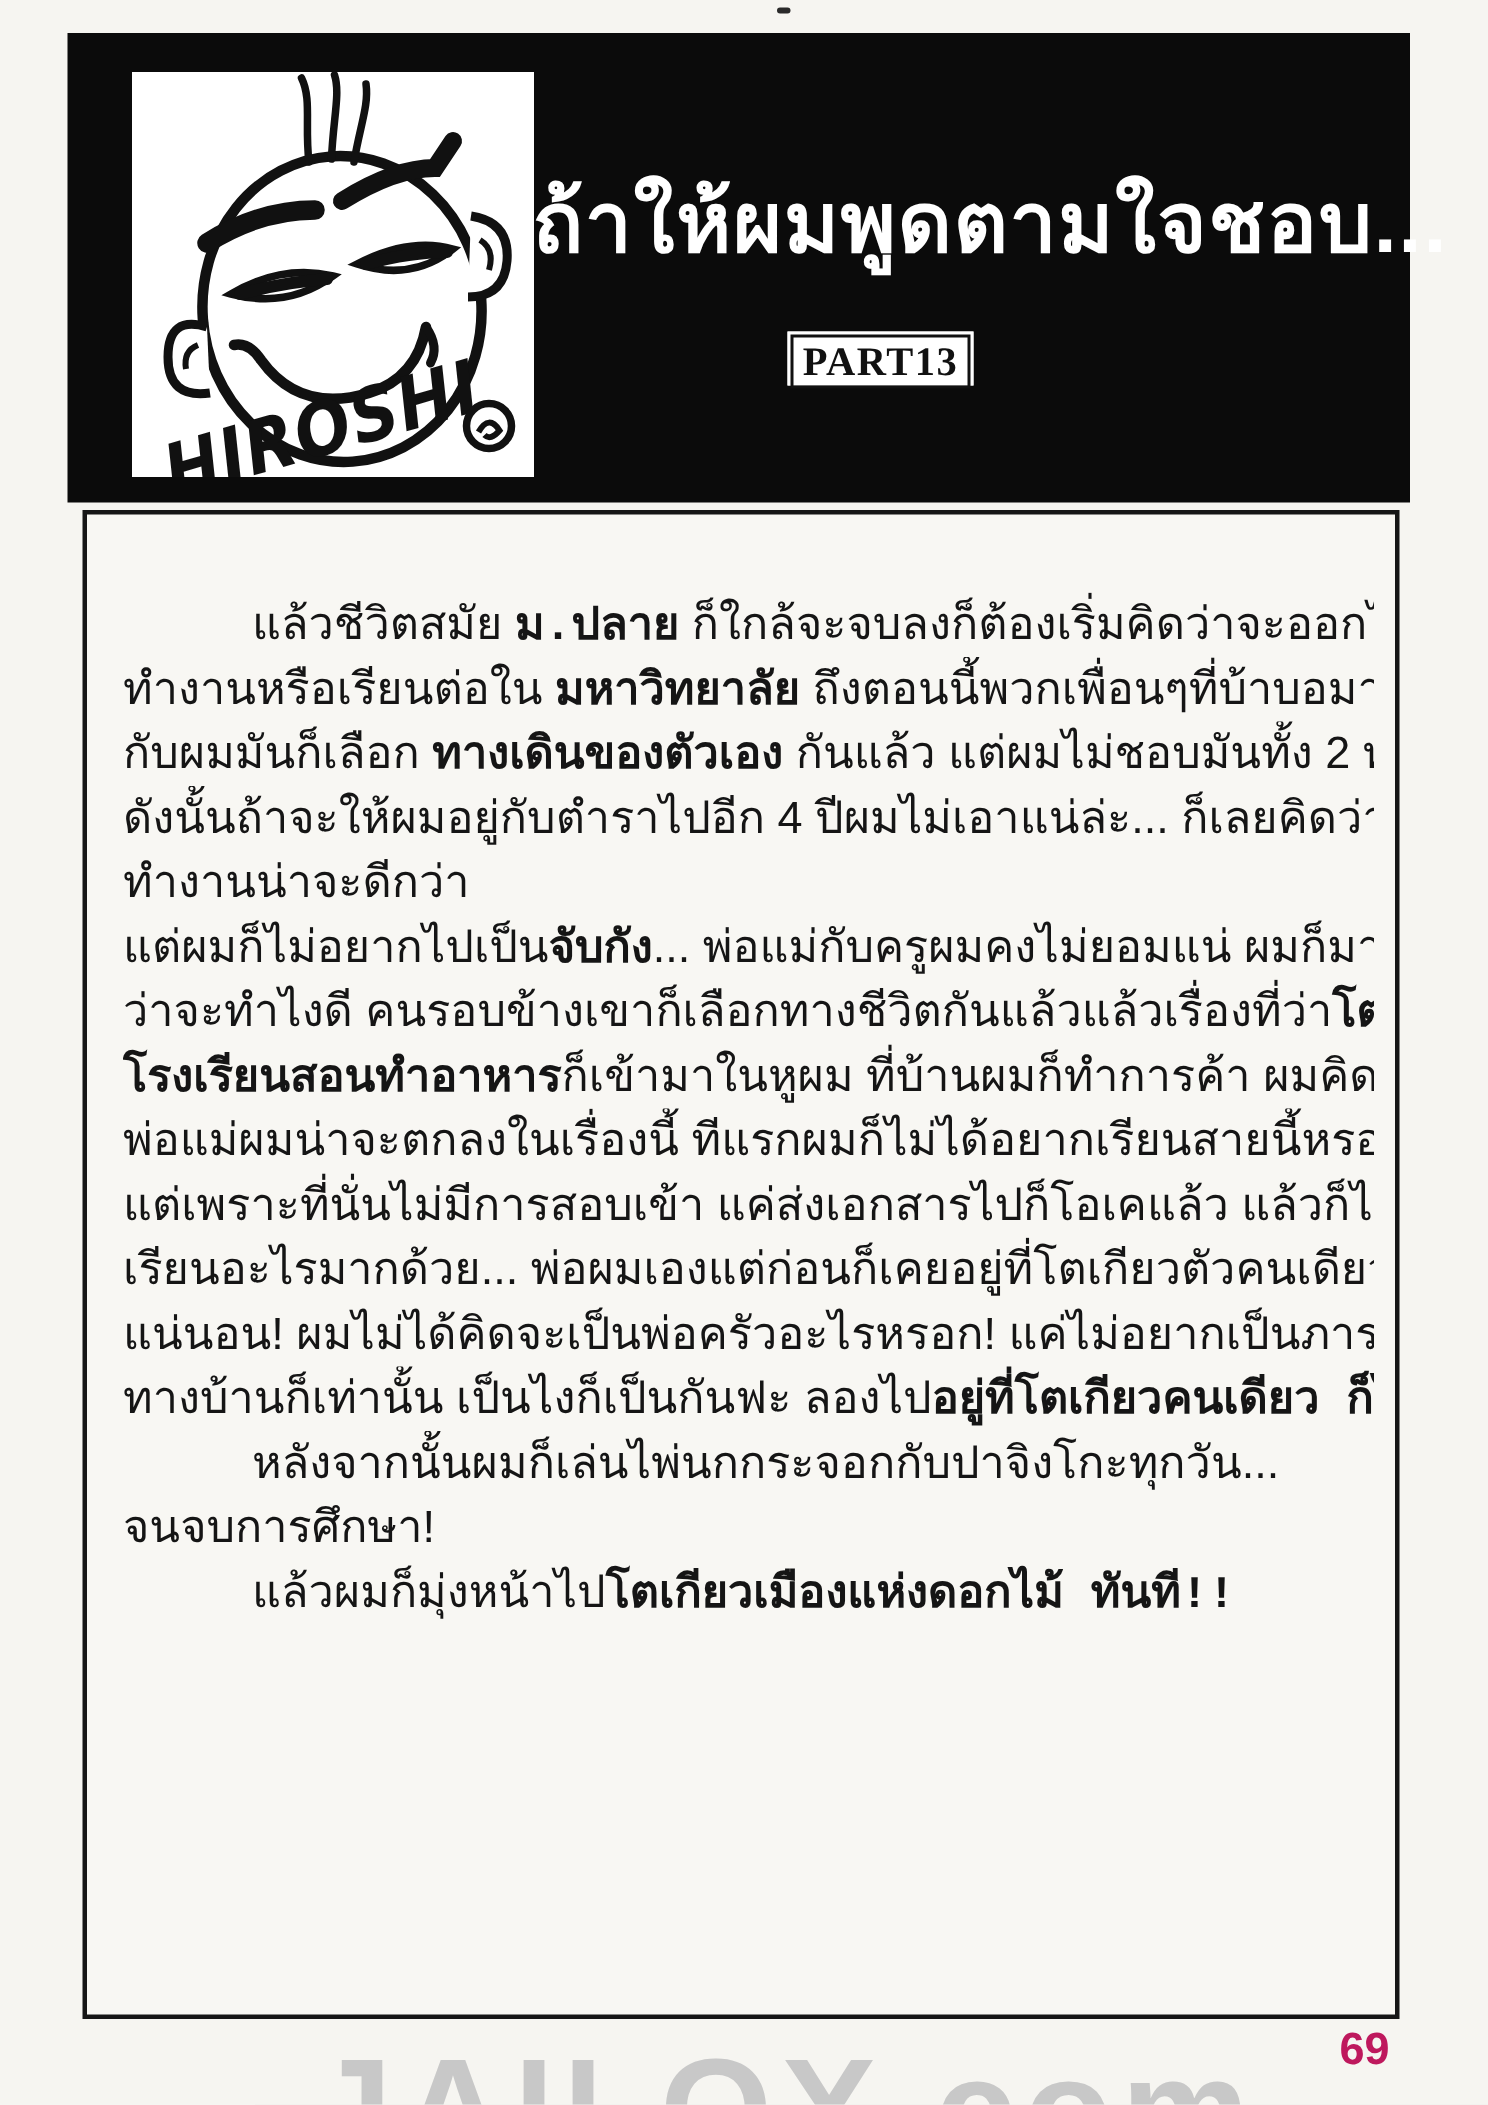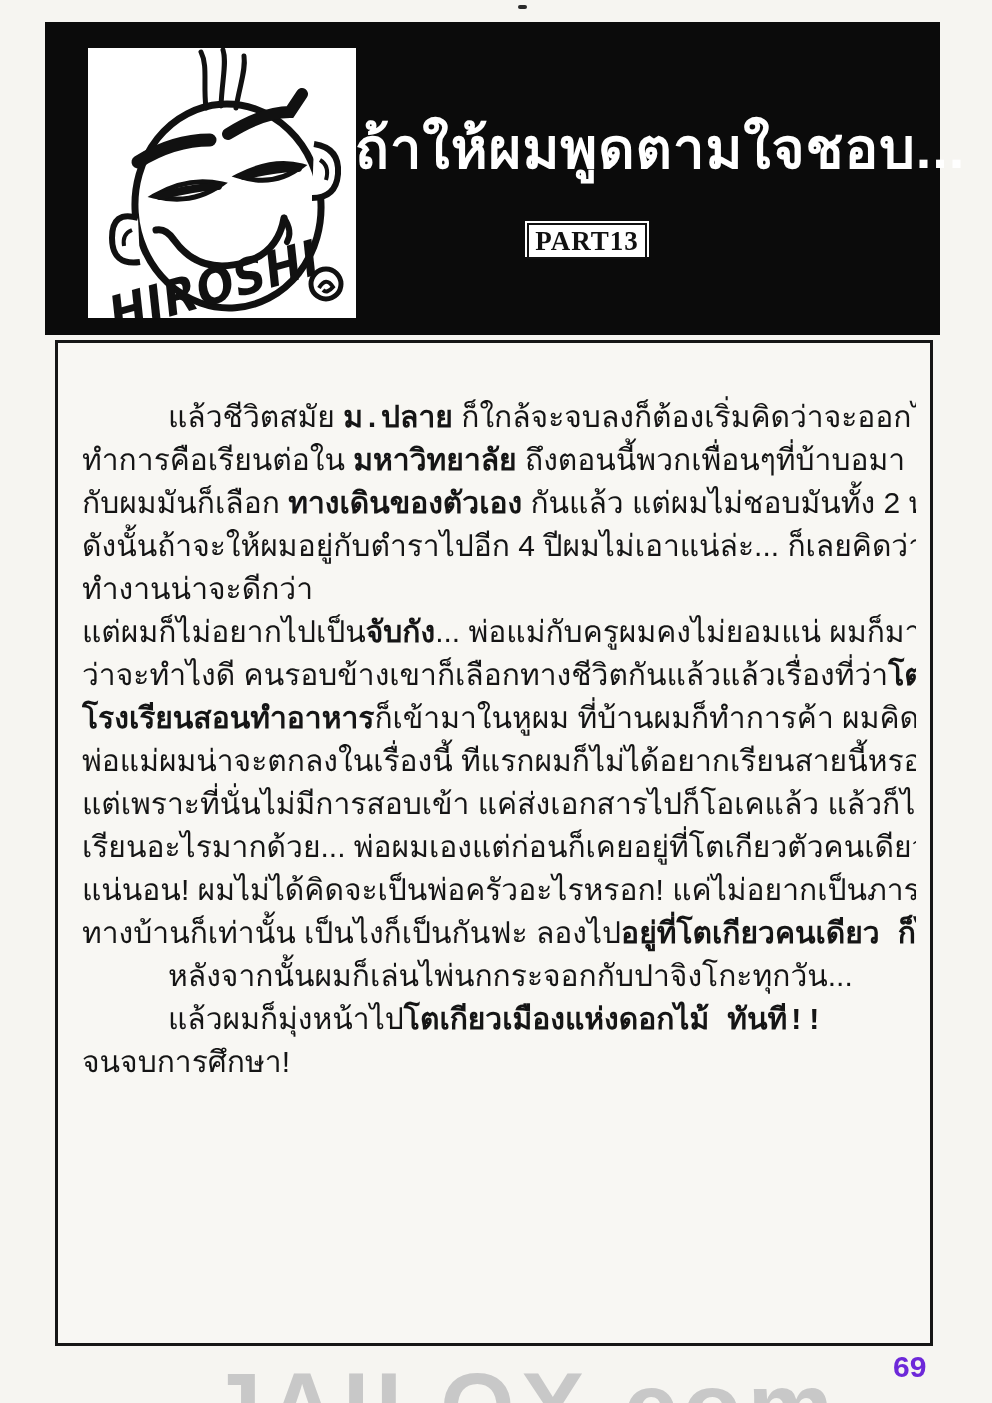--- a/index.html
+++ b/index.html
@@ -71,21 +71,21 @@
   
   .watermark{
     position:absolute;left:208px;top:1352px;
     color:#c8c8c8;
     font-size:96px;font-weight:700;
     letter-spacing:6px;
     white-space:nowrap;
   }
   .page-number{
     position:absolute;left:893px;top:1350px;
-    color:#6d28d9;
+    color:#be185d;
     font-size:30px;font-weight:700;
   }
 </style>
 </head>
 <body>
 
 <div class="page">
 
   <div class="speck"></div>
 
@@ -128,34 +128,34 @@
     <div class="banner-title">ถ้าให้ผมพูดตามใจชอบ...</div>
 
     <div class="part-badge">
       <div class="inner">PART13</div>
     </div>
   </div>
 
   <div class="frame">
     <div class="body-text">
         <div class="line indent"><span>แล้วชีวิตสมัย </span><span class="b">ม.ปลาย</span><span> ก็ใกล้จะจบลงก็ต้องเริ่มคิดว่าจะออกไป</span></div>
-        <div class="line"><span>ทำการคือเรียนต่อใน </span><span class="b">มหาวิทยาลัย</span><span>  ถึงตอนนี้พวกเพื่อนๆที่บ้าบอมา</span></div>
+        <div class="line"><span>ทำงานหรือเรียนต่อใน </span><span class="b">มหาวิทยาลัย</span><span>  ถึงตอนนี้พวกเพื่อนๆที่บ้าบอมา</span></div>
         <div class="line"><span>กับผมมันก็เลือก </span><span class="b">ทางเดินของตัวเอง</span><span> กันแล้ว แต่ผมไม่ชอบมันทั้ง 2 ทาง...</span></div>
         <div class="line"><span>ดังนั้นถ้าจะให้ผมอยู่กับตำราไปอีก 4 ปีผมไม่เอาแน่ล่ะ... ก็เลยคิดว่า</span></div>
         <div class="line"><span>ทำงานน่าจะดีกว่า</span></div>
         <div class="line"><span>แต่ผมก็ไม่อยากไปเป็น</span><span class="b">จับกัง</span><span>... พ่อแม่กับครูผมคงไม่ยอมแน่ ผมก็มาคิด</span></div>
         <div class="line"><span>ว่าจะทำไงดี คนรอบข้างเขาก็เลือกทางชีวิตกันแล้วแล้วเรื่องที่ว่า</span><span class="b">โตเกียว</span></div>
         <div class="line"><span class="b">โรงเรียนสอนทำอาหาร</span><span>ก็เข้ามาในหูผม ที่บ้านผมก็ทำการค้า ผมคิดว่า</span></div>
         <div class="line"><span>พ่อแม่ผมน่าจะตกลงในเรื่องนี้ ทีแรกผมก็ไม่ได้อยากเรียนสายนี้หรอก</span></div>
         <div class="line"><span>แต่เพราะที่นั่นไม่มีการสอบเข้า แค่ส่งเอกสารไปก็โอเคแล้ว แล้วก็ไม่ต้อง</span></div>
         <div class="line"><span>เรียนอะไรมากด้วย... พ่อผมเองแต่ก่อนก็เคยอยู่ที่โตเกียวตัวคนเดียว</span></div>
         <div class="line"><span>แน่นอน! ผมไม่ได้คิดจะเป็นพ่อครัวอะไรหรอก! แค่ไม่อยากเป็นภาระ</span></div>
         <div class="line"><span>ทางบ้านก็เท่านั้น เป็นไงก็เป็นกันฟะ ลองไป</span><span class="b">อยู่ที่โตเกียวคนเดียว ก็ได้!</span></div>
         <div class="line indent"><span>หลังจากนั้นผมก็เล่นไพ่นกกระจอกกับปาจิงโกะทุกวัน...</span></div>
+        <div class="line"><span>จนจบการศึกษา!</span></div>
         <div class="line indent"><span>แล้วผมก็มุ่งหน้าไป</span><span class="b">โตเกียวเมืองแห่งดอกไม้</span><span class="b"> ทันที!!</span></div>
-        <div class="line"><span>จนจบการศึกษา!</span></div>
       </div>
   </div>
 
   <div class="watermark">JAILOX.com</div>
   <div class="page-number">69</div>
 
 </div>
 
 </body></html>

